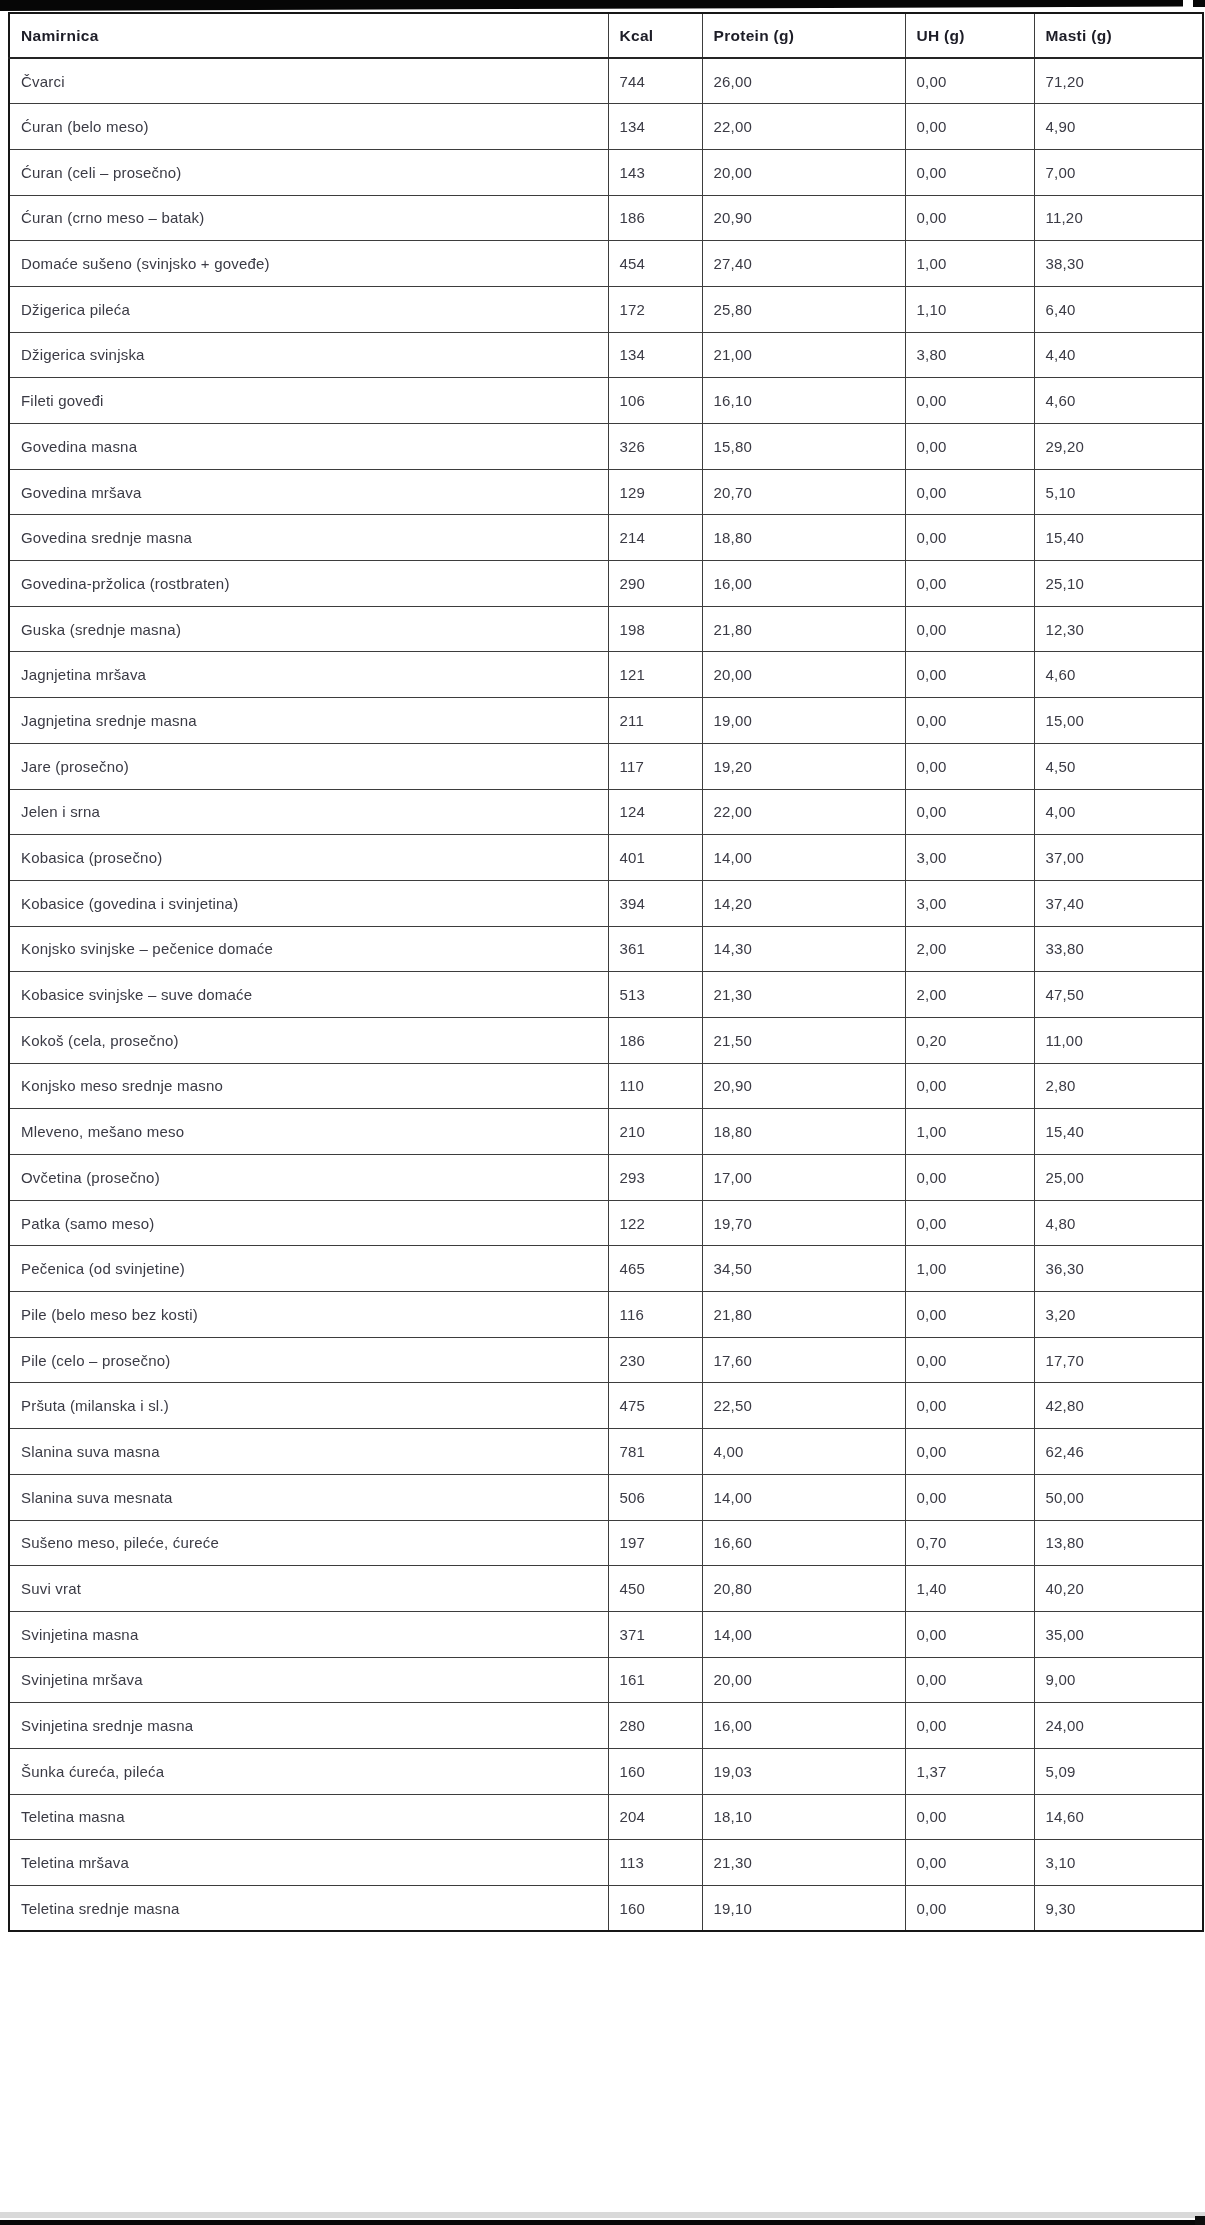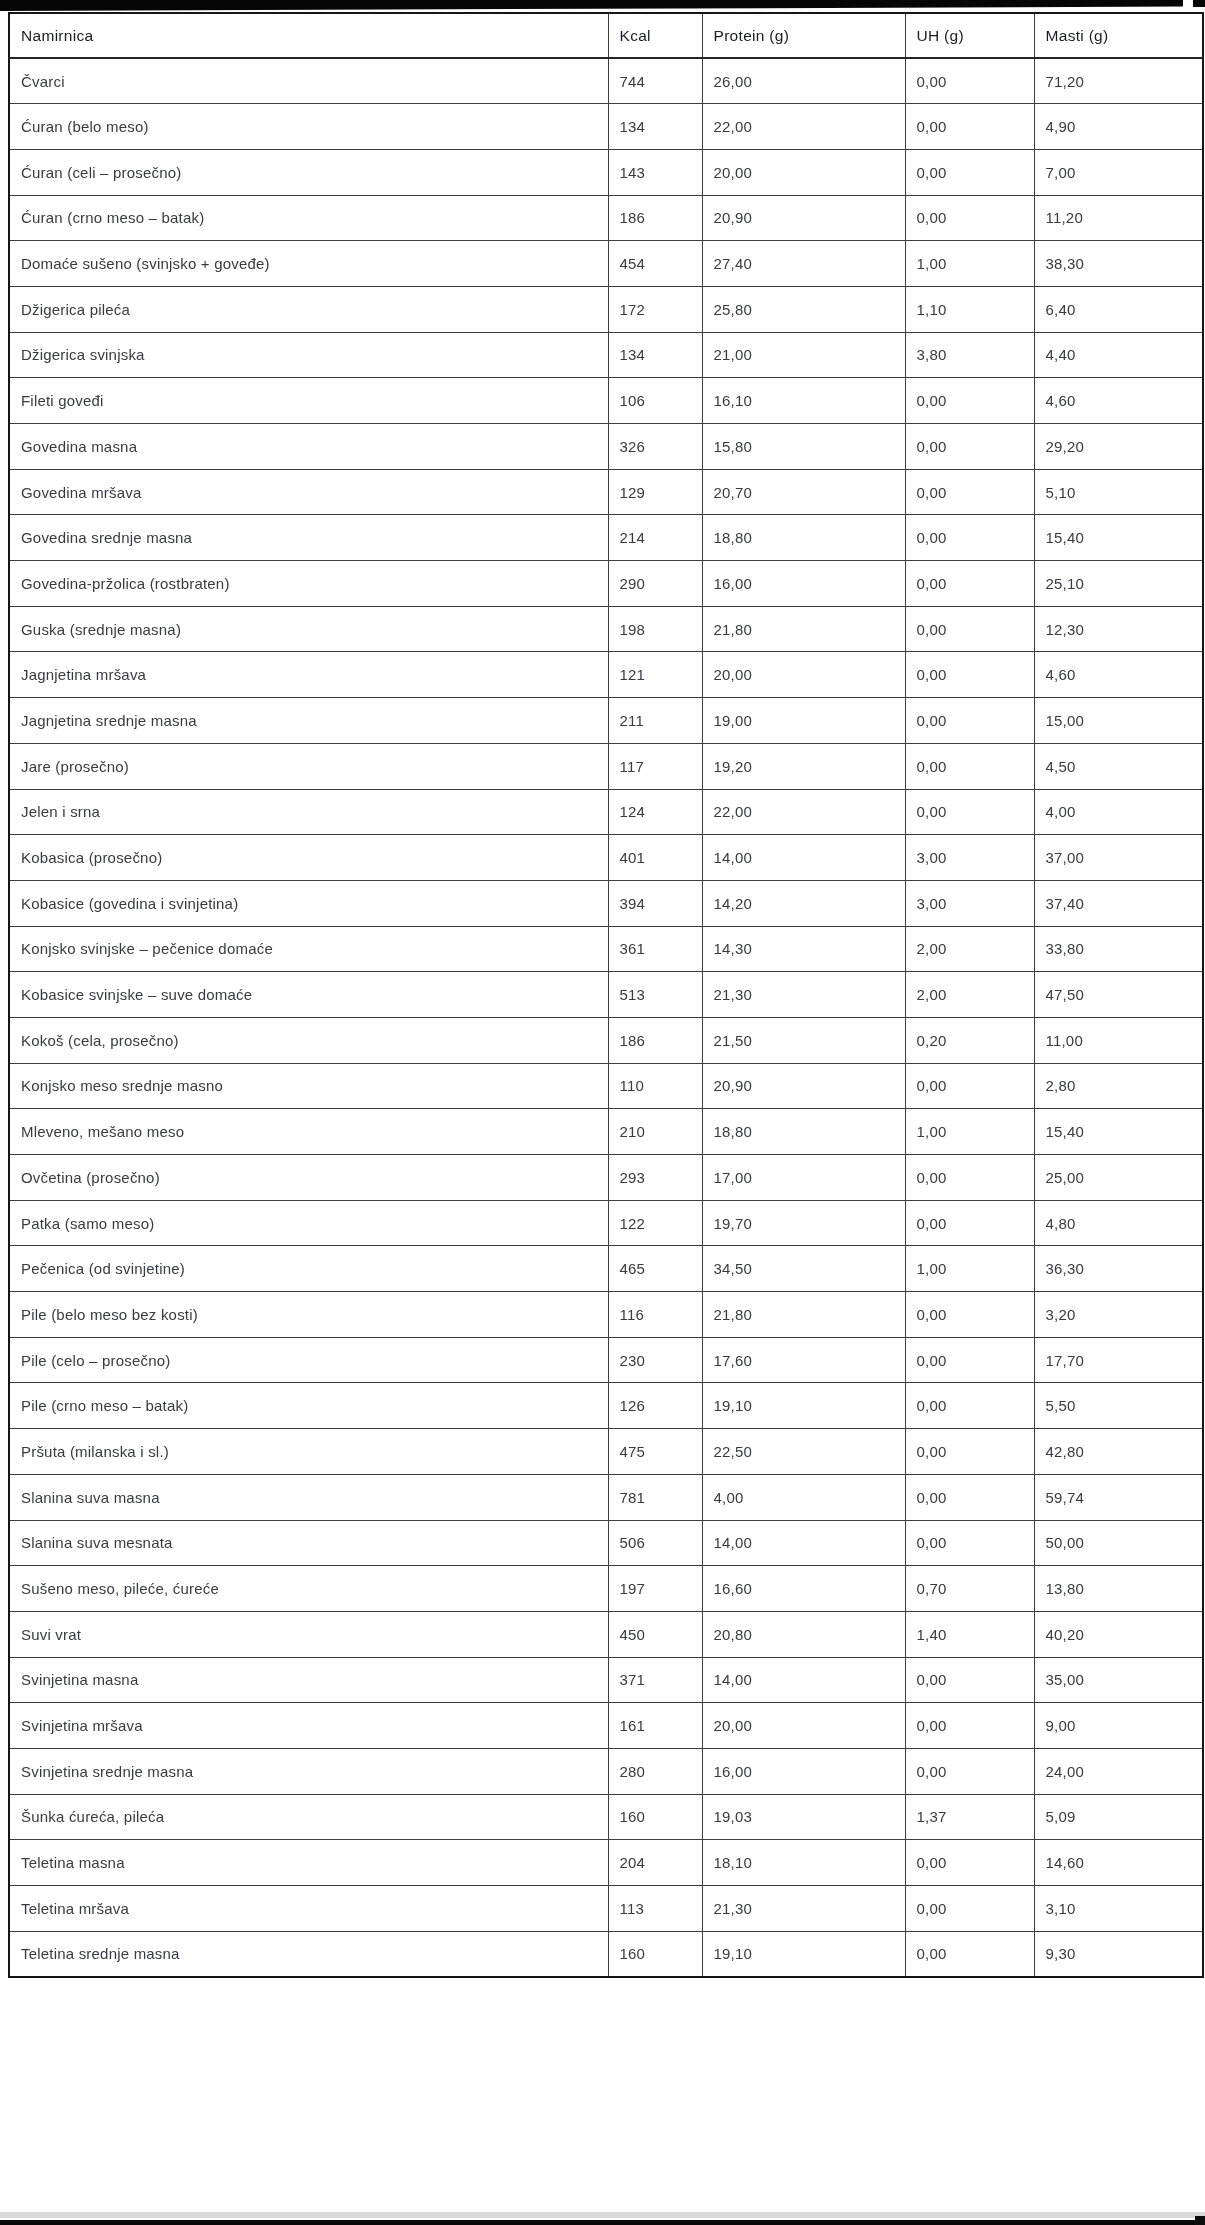--- a/index.html
+++ b/index.html
@@ -51,21 +51,21 @@
     text-align: left;
     vertical-align: middle;
     padding: 0 10px 0 11px;
     white-space: nowrap;
     overflow: hidden;
     box-sizing: border-box;
   }
   table.nutrition th {
     height: 45px;
     font-size: 15.5px;
-    font-weight: 400;
+    font-weight: 700;
     letter-spacing: 0.3px;
     color: #1d1d27;
     border-bottom: 2px solid #242424;
   }
   table.nutrition td {
     height: 45.7px;
     font-size: 15px;
     font-weight: 400;
     letter-spacing: 0.2px;
     color: #3a3a44;
@@ -314,39 +314,32 @@
           <td>3,20</td>
         </tr>
         <tr>
           <td>Pile (celo – prosečno)</td>
           <td>230</td>
           <td>17,60</td>
           <td>0,00</td>
           <td>17,70</td>
         </tr>
         <tr>
-          <td>Pile (crno meso – batak)</td>
-          <td>126</td>
-          <td>19,10</td>
-          <td>0,00</td>
-          <td>5,50</td>
-        </tr>
-        <tr>
           <td>Pršuta (milanska i sl.)</td>
           <td>475</td>
           <td>22,50</td>
           <td>0,00</td>
           <td>42,80</td>
         </tr>
         <tr>
           <td>Slanina suva masna</td>
           <td>781</td>
           <td>4,00</td>
           <td>0,00</td>
-          <td>59,74</td>
+          <td>62,46</td>
         </tr>
         <tr>
           <td>Slanina suva mesnata</td>
           <td>506</td>
           <td>14,00</td>
           <td>0,00</td>
           <td>50,00</td>
         </tr>
         <tr>
           <td>Sušeno meso, pileće, ćureće</td>

